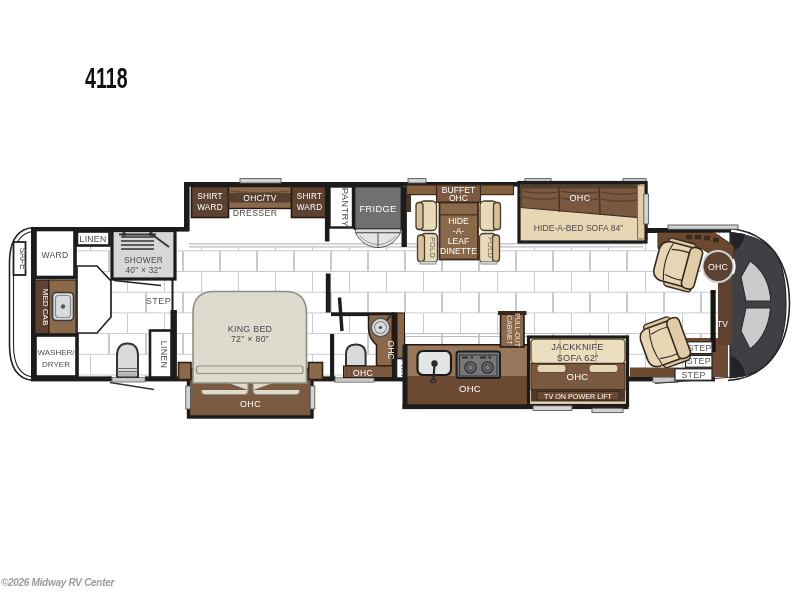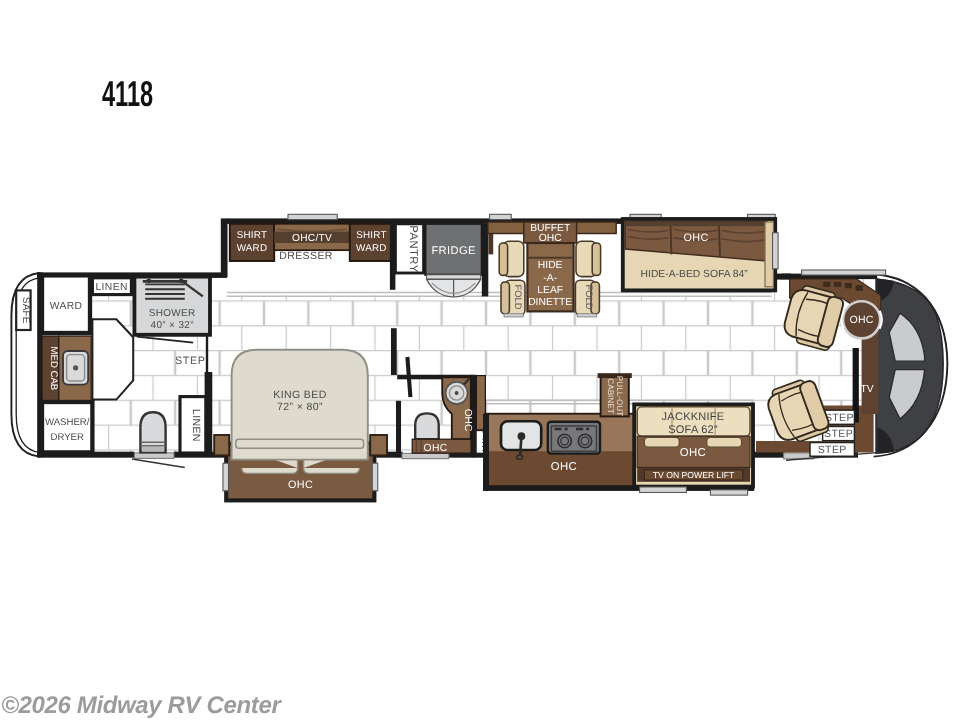--- a/index.html
+++ b/index.html
@@ -346,13 +346,13 @@
 
 <g transform="translate(665,343) rotate(-20)">
 <rect x="-15" y="-24" width="28" height="8.5" rx="3.5" fill="#dcc9a4" stroke="#33291e" stroke-width="1.4"></rect>
 <rect x="-9" y="15.5" width="28" height="8.5" rx="3.5" fill="#dcc9a4" stroke="#33291e" stroke-width="1.4"></rect>
 <path d="M-13,-20 h22 q4,0 4,5 v30 q0,5 -4,5 h-22 q-8,-1 -9,-9 v-22 q1,-8 9,-9 Z" fill="#e7d6b3" stroke="#33291e" stroke-width="1.6"></path>
 <path d="M-10,-19 q-6,19 0,38 M-10,-13 q14,-3 24,0 M-10,13 q14,3 24,0" fill="none" stroke="#33291e" stroke-width="1.1"></path>
 <rect x="8" y="-21" width="13" height="42" rx="5" fill="#e0cda7" stroke="#33291e" stroke-width="1.6"></rect>
 </g>
 </svg>
 
-<div style="position:absolute;left:1px;top:577px;font-family:'Liberation Sans',sans-serif;font-weight:bold;font-style:italic;font-size:20px;color:#9c9c9c;letter-spacing:-0.3px;">©2026 Midway RV Center</div>
+<div style="position:absolute;left:1px;top:577px;font-family:'Liberation Sans',sans-serif;font-weight:bold;font-style:italic;font-size:10px;color:#9c9c9c;letter-spacing:-0.3px;">©2026 Midway RV Center</div>
 
 </body></html>

